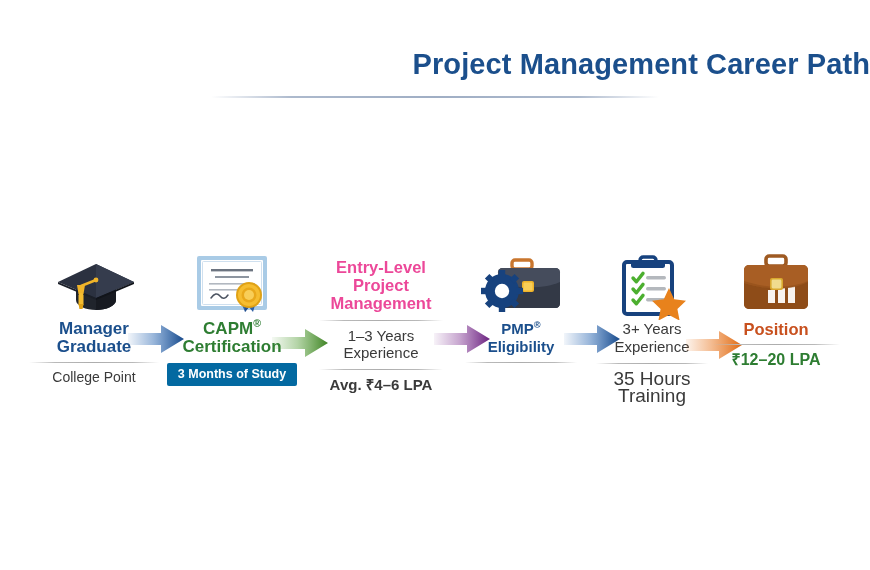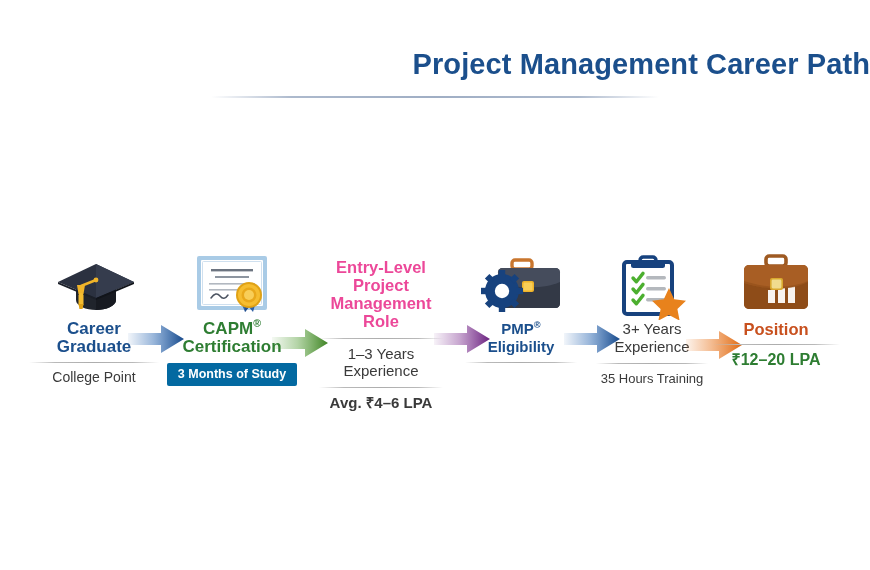--- a/index.html
+++ b/index.html
@@ -140,21 +140,21 @@
 
         <path d="M46 26 L31 32" stroke="#F0B429" stroke-width="2.6" fill="none" stroke-linecap="round"></path>
         <circle cx="46" cy="26" r="2.4" fill="#F0B429"></circle>
 
         <path d="M27 31 L35 31 L33.5 40 L28.5 40 Z" fill="#F0B429"></path>
         <rect x="28.5" y="39" width="5" height="14" rx="2.4" fill="#F5BD30"></rect>
         <path d="M28.6 50 L33.4 50 L32.6 55 L29.4 55 Z" fill="#E0A215"></path>
       </svg>
     </div>
     <div class="label t-navy" style="font-size:17px;">
-      <div>Career</div>
+      <div>Manager</div>
       <div>Graduate</div>
     </div>
     <div class="rule" style="width:130px;"></div>
     <div class="sub">College Point</div>
   </div>
 
   <div class="arrow" id="arrow-1">
     <svg width="56" height="30" viewBox="0 0 56 30">
       <defs>
         <linearGradient id="gradA1" x1="0" y1="0" x2="1" y2="0">
@@ -205,21 +205,20 @@
         </linearGradient>
       </defs>
       <path d="M0 9 L33 9 L33 1 L56 15 L33 29 L33 21 L0 21 Z" fill="url(#gradA2)"></path>
     </svg>
   </div>
 
   <div class="step" id="step-3" style="top:16px;">
     <div class="label t-purple" style="font-size:16.5px;">
       <div>Entry-Level</div>
       <div>Project Management</div>
-      <div>Role</div>
     </div>
     <div class="rule" style="width:124px; margin-top:8px;"></div>
     <div class="sub" style="font-size:15px;">1–3 Years</div>
     <div class="sub" style="font-size:15px;">Experience</div>
     <div class="rule" style="width:124px; margin-top:8px;"></div>
     <div class="sub sub-strong" style="font-size:15px;">Avg. ₹4–6 LPA</div>
   </div>
 
   <div class="arrow" id="arrow-3">
     <svg width="56" height="30" viewBox="0 0 56 30">
@@ -293,21 +292,21 @@
         <path d="M22 48 l3.4 3.8 l6.6 -8.4" stroke="#4CAF2F" stroke-width="3.4" fill="none" stroke-linecap="round" stroke-linejoin="round"></path>
         <rect x="35" y="46" width="20" height="3.4" rx="1.7" fill="#b4b8bd"></rect>
         <path d="M58 36 L63.2 47.2 L75 48.8 L66.4 57 L68.6 68.6 L58 63 L47.4 68.6 L49.6 57 L41 48.8 L52.8 47.2 Z" fill="#E8821C"></path>
       </svg>
     </div>
     <div class="label t-gray" style="font-size:15px; font-weight:normal;">
       <div>3+ Years</div>
       <div>Experience</div>
     </div>
     <div class="rule" style="width:112px; margin-top:7px;"></div>
-    <div class="sub" style="font-size:13px;">35 Hours Training</div>
+    <div class="sub" style="font-size:19px;">35 Hours Training</div>
   </div>
 
   <div class="arrow" id="arrow-5">
     <svg width="56" height="30" viewBox="0 0 56 30">
       <defs>
         <linearGradient id="gradA5" x1="0" y1="0" x2="1" y2="0">
           <stop offset="0%" stop-color="#E8741C" stop-opacity="0.08"></stop>
           <stop offset="45%" stop-color="#E8741C" stop-opacity="0.48"></stop>
           <stop offset="100%" stop-color="#DF6A12" stop-opacity="1"></stop>
         </linearGradient>

